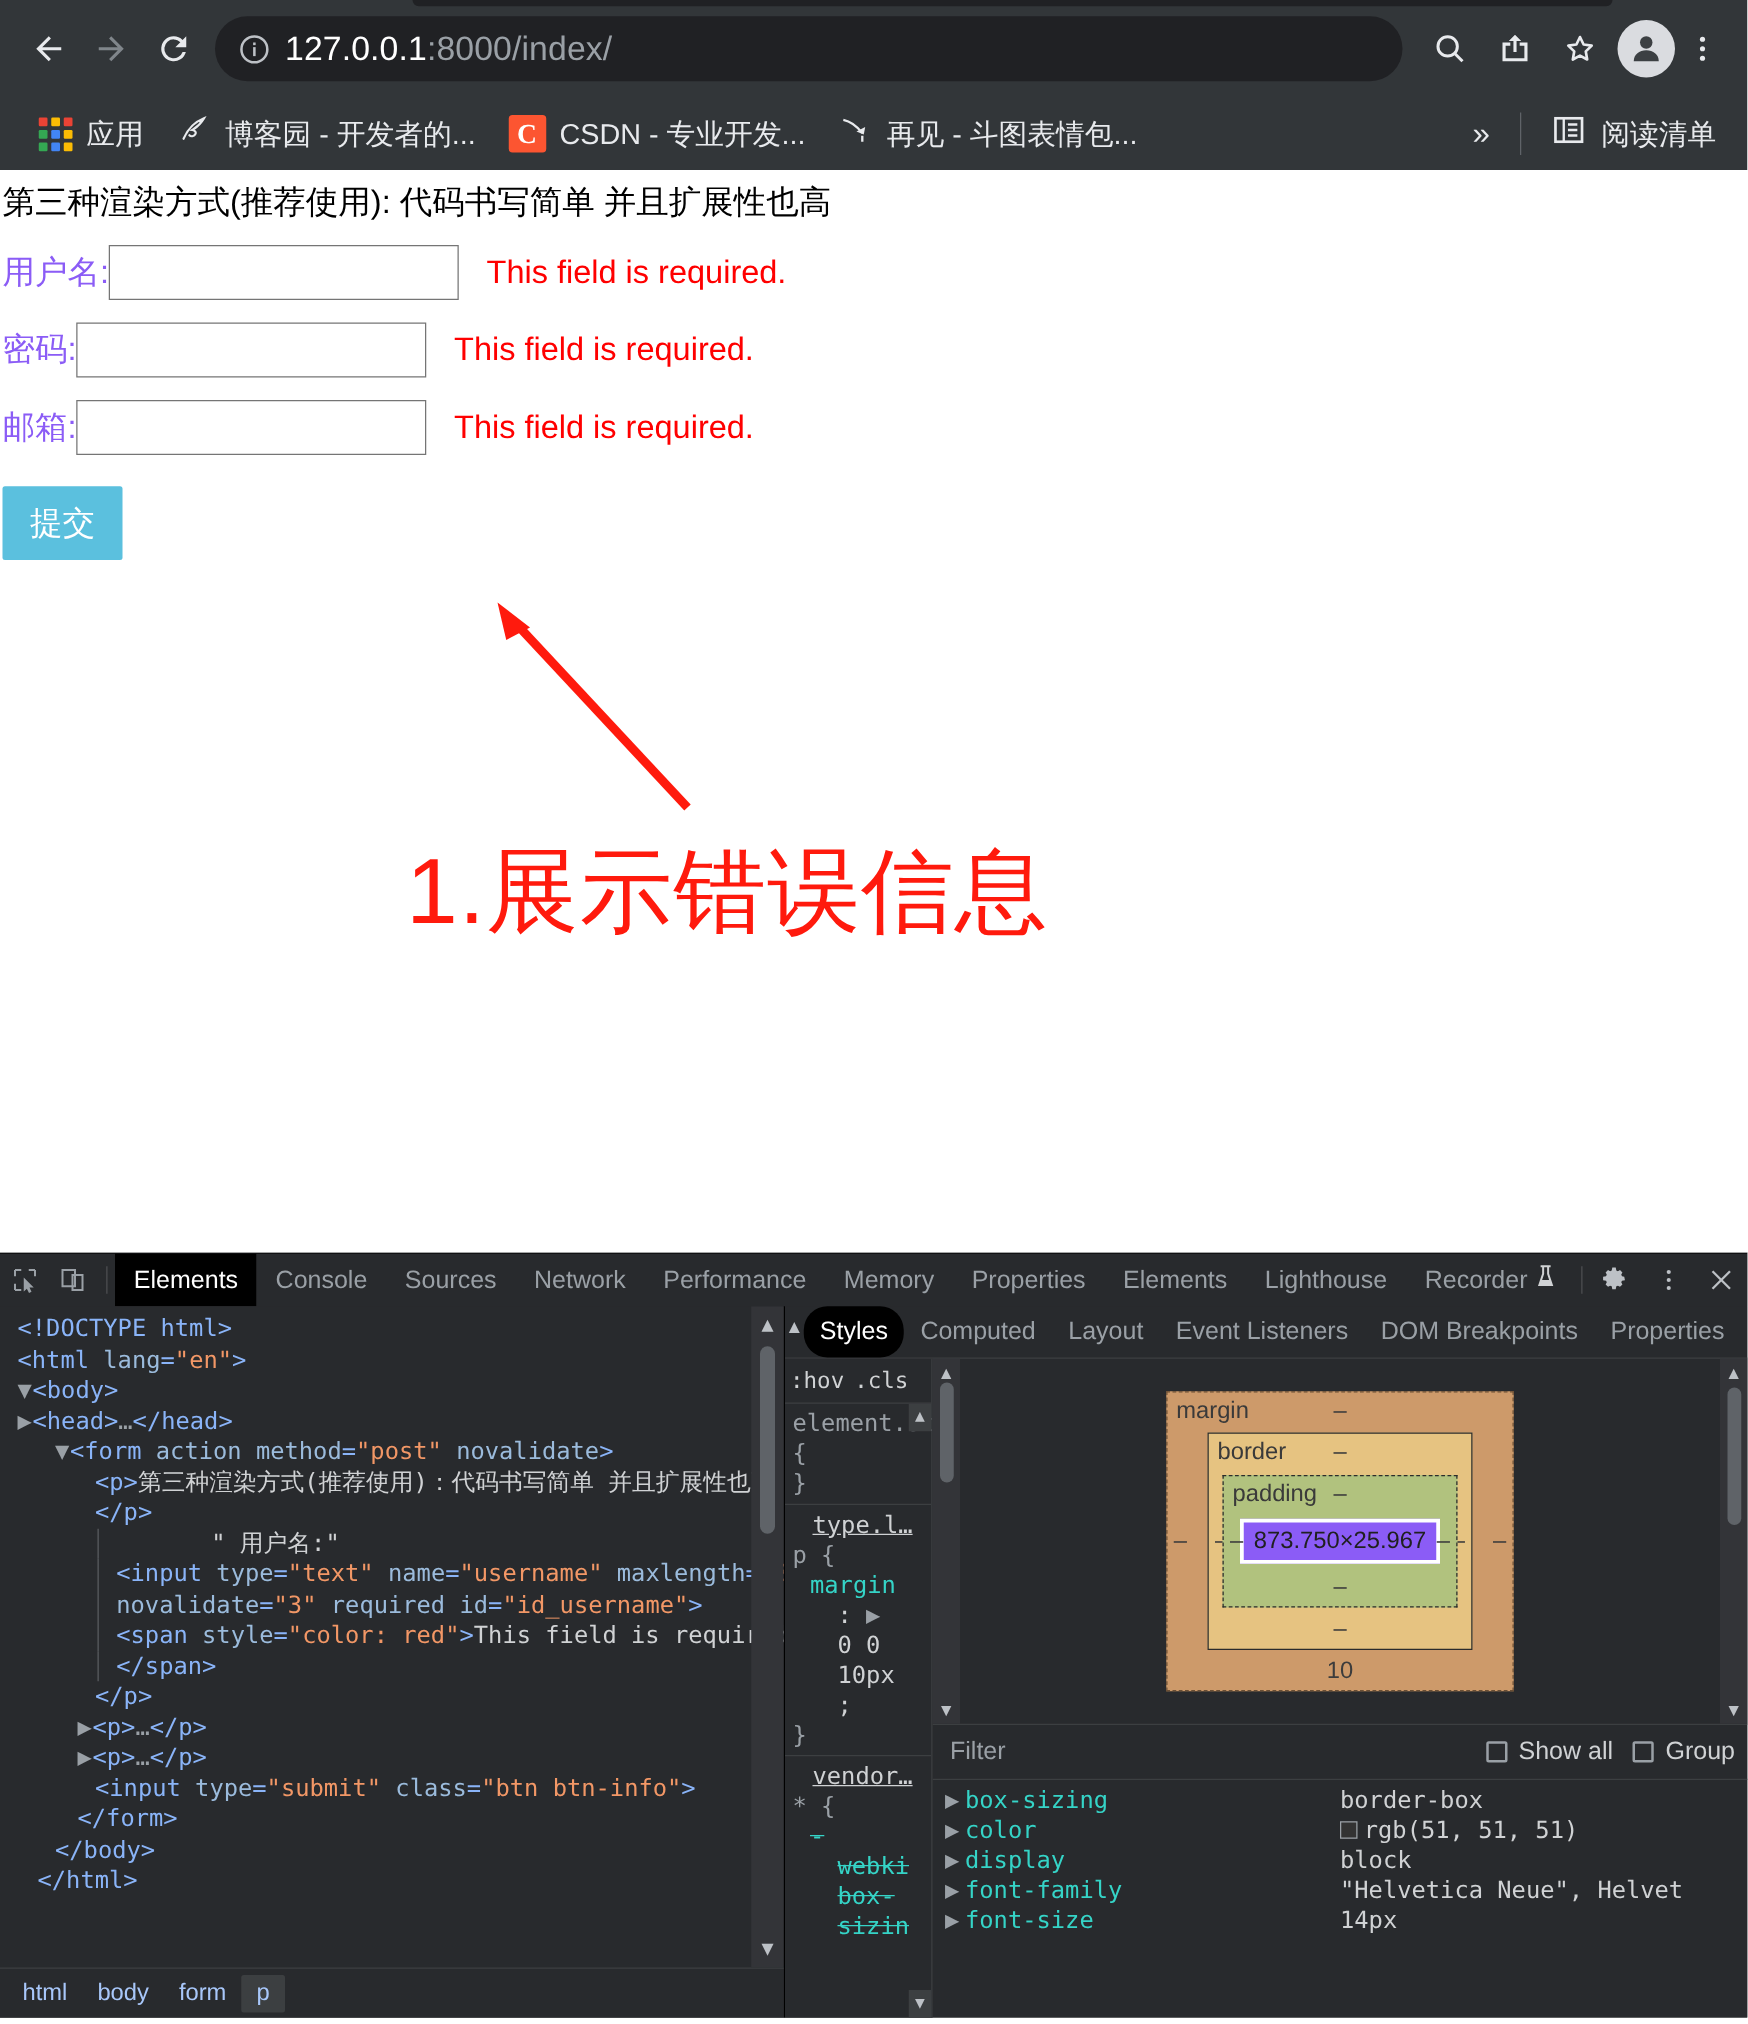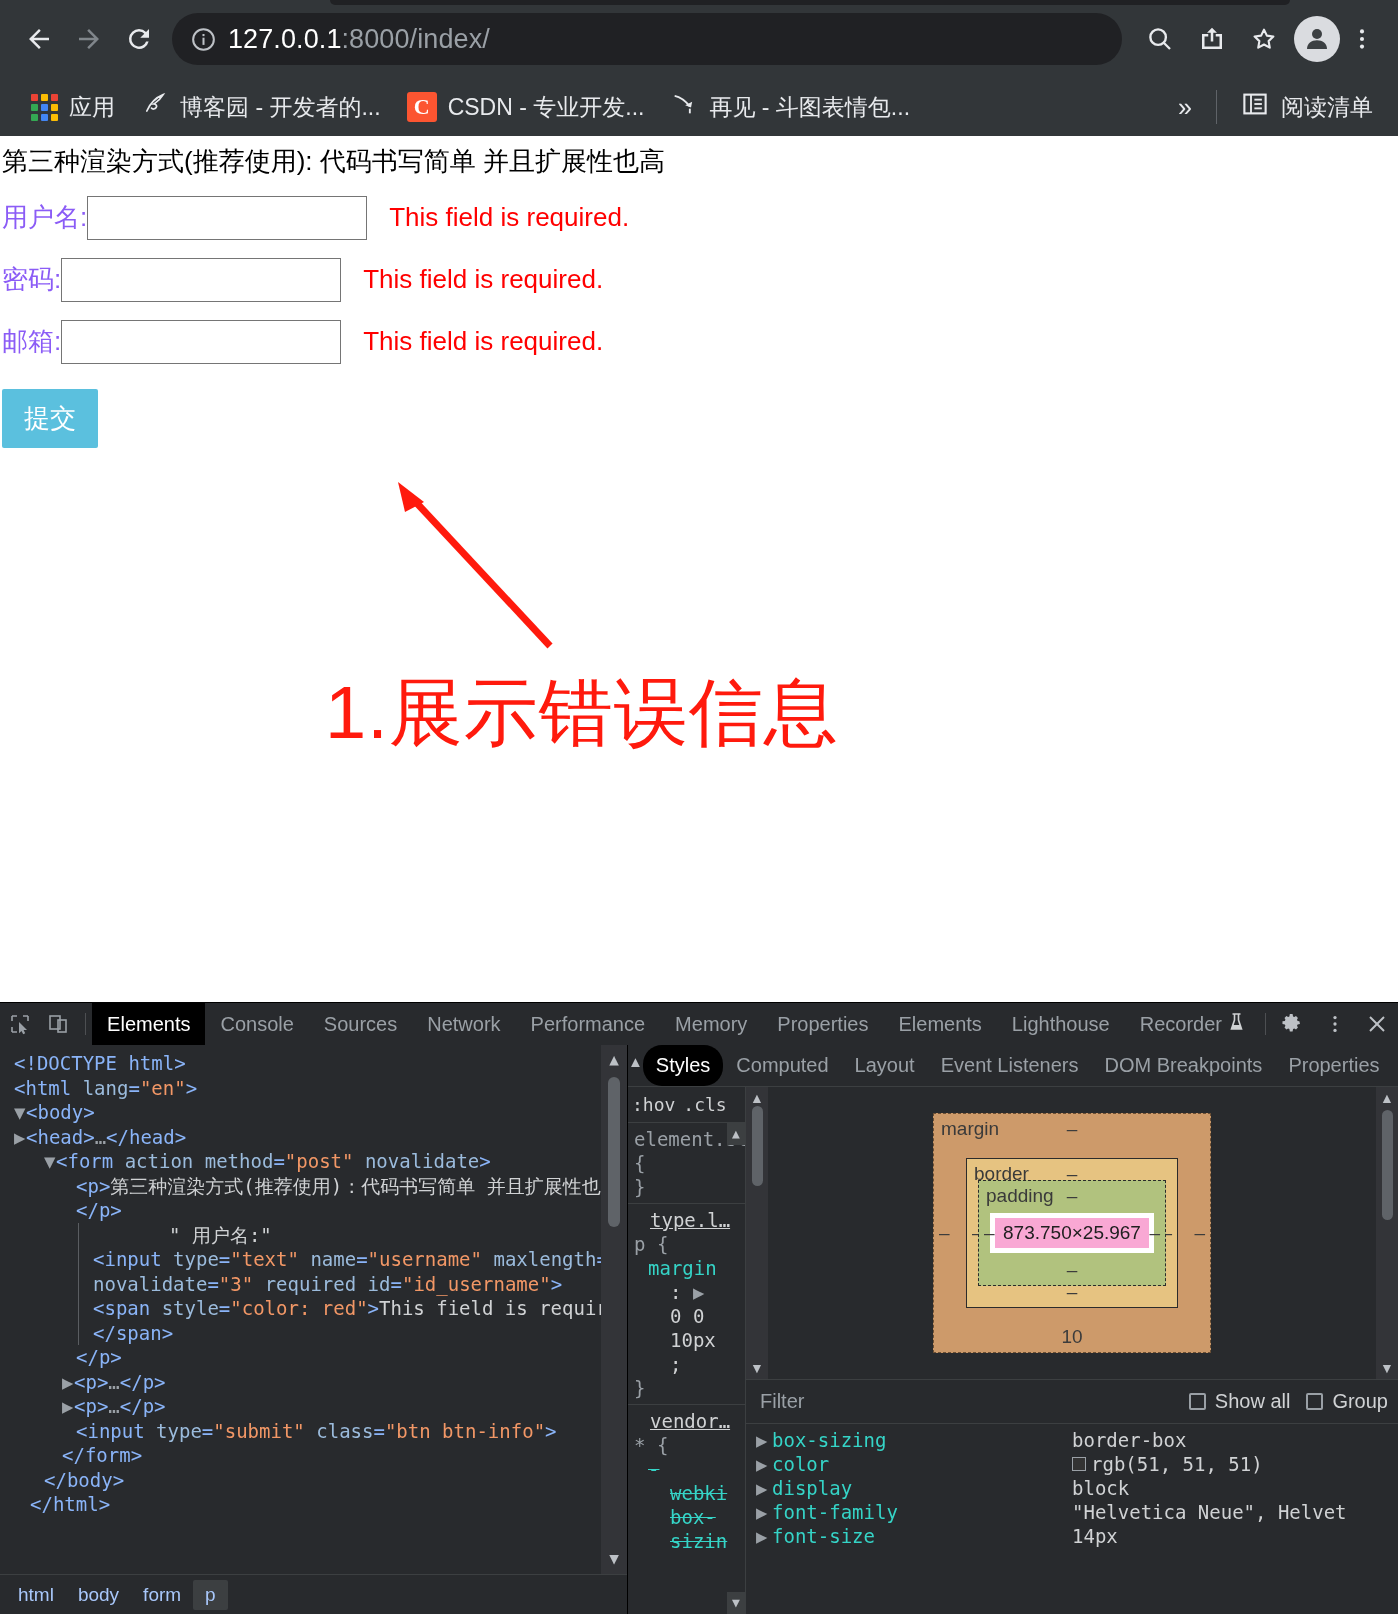--- a/index.html
+++ b/index.html
@@ -181,29 +181,29 @@
     position:absolute; left:0; top:0; width:22px; height:100%; background:#333438;
     display:flex; flex-direction:column; align-items:center; justify-content:space-between;
   }
 
   .bx { position:relative; font-family:"Liberation Sans", sans-serif; color:#3c3c3c; }
   #bx-margin {
     background:#cd9a6a; border:1px dashed #6b4f34; width:278px; height:240px;
     padding:0; display:flex; align-items:center; justify-content:center; position:relative;
   }
   #bx-border {
-    background:#e6c381; border:1px solid #2b2b2b; width:212px; height:150px;
+    background:#e6c381; border:1px solid #2b2b2b; width:212px; height:174px;
     display:flex; align-items:center; justify-content:center; position:relative;
   }
   #bx-padding {
     background:#b1c27e; border:1px dashed #2b2b2b; width:188px; height:106px;
     display:flex; align-items:center; justify-content:center; position:relative;
   }
   #bx-content {
-    background:#f9a8d4; border:5px solid #ffffff; color:#202020; font-size:19px;
+    background:#8b5cf6; border:3px solid #ffffff; color:#202020; font-size:19px;
     padding:4px 8px; white-space:nowrap;
   }
   .bx-label { position:absolute; left:7px; top:4px; font-size:19px; color:#3a3a3a; }
   .bx-top  { position:absolute; top:4px; left:0; width:100%; text-align:center; font-size:19px; }
   .bx-bot  { position:absolute; bottom:4px; left:0; width:100%; text-align:center; font-size:19px; }
   .bx-l    { position:absolute; left:5px; top:50%; transform:translateY(-50%); font-size:19px; }
   .bx-r    { position:absolute; right:5px; top:50%; transform:translateY(-50%); font-size:19px; }
 
   #computed-section { flex:1 1 auto; display:flex; flex-direction:column; min-height:0; border-top:1px solid #3c3f41; }
   #filter-row {

